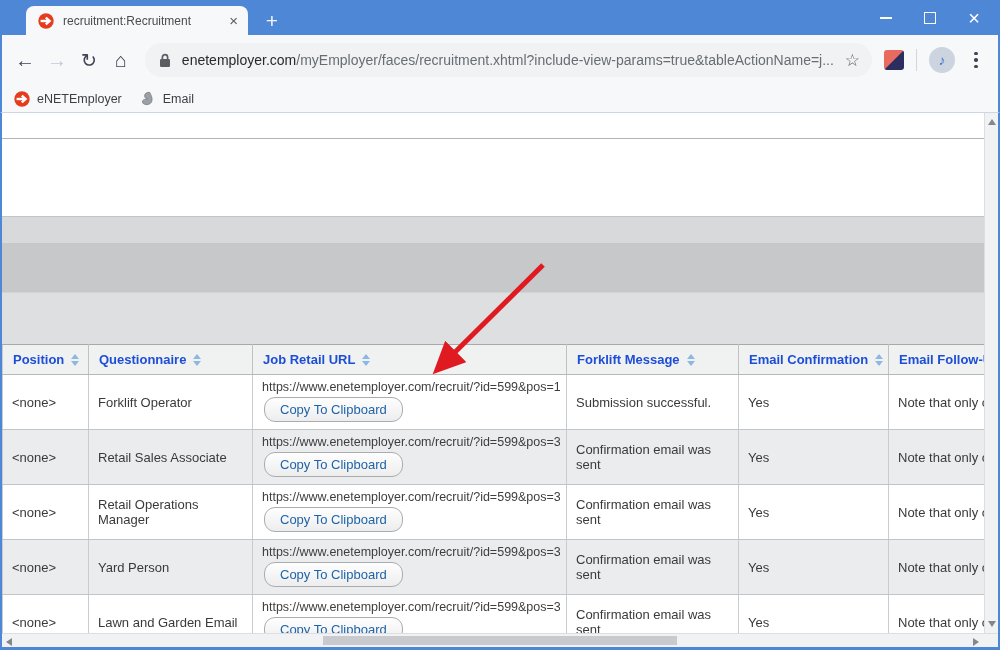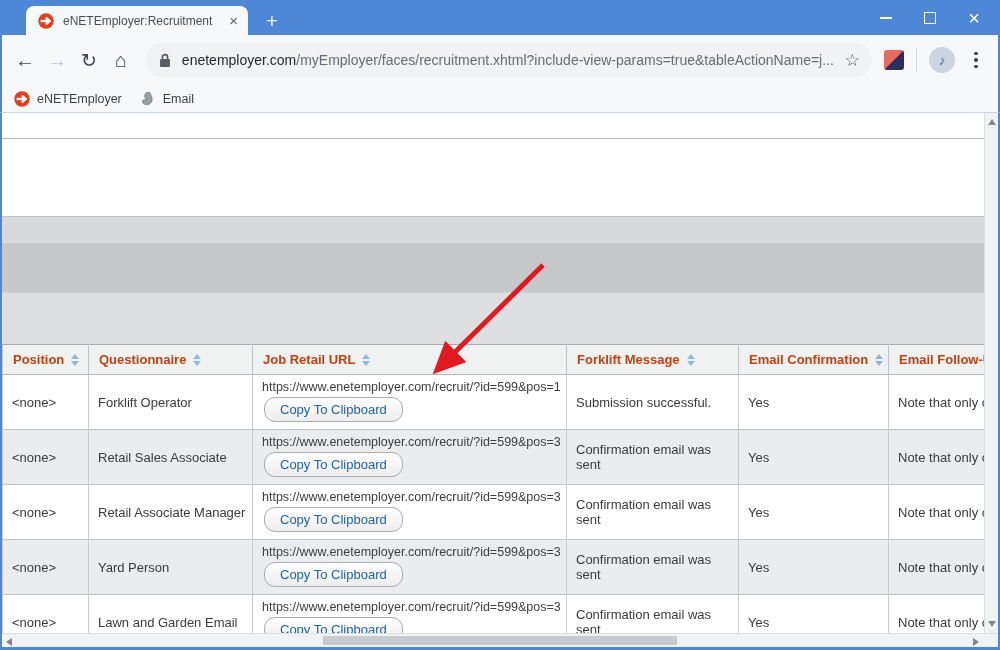--- a/index.html
+++ b/index.html
@@ -46,21 +46,21 @@
   .content{position:relative;height:534px;background:#fff;border-left:2px solid #4f87d7;border-right:2px solid #4f87d7;border-bottom:3px solid #4f87d7;box-sizing:content-box;overflow:hidden;}
   .divline{position:absolute;left:0;top:25px;width:982px;height:1px;background:#b3b5b7;}
   .band{position:absolute;left:0;width:982px;}
   .band1{top:103px;height:27px;background:#d8d9da;border-top:1px solid #c3c4c5;}
   .band2{top:130px;height:49px;background:#c7c8c9;}
   .band3{top:179px;height:52px;background:#dedfe0;border-top:1px solid #d2d3d4;}
 
   
   .tablewrap{position:absolute;left:0;top:231px;width:982px;height:289px;overflow:hidden;}
   table{border-collapse:collapse;table-layout:fixed;width:982px;border-top:1px solid #a7aaad;border-left:1px solid #c9cccf;}
-  th{height:29px;background:#f0f1f1;border-right:1px solid #bfc2c5;border-bottom:1px solid #b6b9bc;text-align:left;padding:0 0 0 10px;font-size:13px;color:#c2410c;font-weight:bold;white-space:nowrap;overflow:hidden;}
+  th{height:29px;background:#f0f1f1;border-right:1px solid #bfc2c5;border-bottom:1px solid #b6b9bc;text-align:left;padding:0 0 0 10px;font-size:13px;color:#1d4ed8;font-weight:bold;white-space:nowrap;overflow:hidden;}
   .th-inner{display:flex;align-items:center;}
   .sort{display:inline-flex;flex-direction:column;gap:2px;margin-left:7px;flex:none;}
   .sort .up{width:0;height:0;border-left:4px solid transparent;border-right:4px solid transparent;border-bottom:5px solid #8fb7e3;}
   .sort .dn{width:0;height:0;border-left:4px solid transparent;border-right:4px solid transparent;border-top:5px solid #8fb7e3;}
   td{height:45px;border-right:1px solid #c9cccf;border-bottom:1px solid #c2c5c8;font-size:13px;color:#3a3a3a;vertical-align:middle;padding:0 6px 0 9px;overflow:hidden;background:#fff;}
   tr.alt td{background:#ebeced;}
   td.c-url{padding:5px 6px 4px 9px;vertical-align:top;}
   .url-text{font-size:12.5px;color:#3e3e3e;white-space:nowrap;overflow:hidden;margin-bottom:3px;}
   .copy-btn{font-family:inherit;font-size:13px;color:#1e63a9;background:linear-gradient(#fefefe,#ededed);border:1px solid #aaadb0;border-radius:11px;padding:4px 15px;margin-left:2px;cursor:default;}
   .nowrap{white-space:nowrap;}
@@ -84,21 +84,21 @@
 
   <div class="titlebar">
     <div class="tab">
       <span class="favicon">
         <svg width="16" height="16" viewBox="0 0 16 16">
             <circle cx="8" cy="8" r="7.7" fill="#e63c1e"></circle>
             <path d="M2.6 8 H10" stroke="#fff" stroke-width="2.4" fill="none"></path>
             <path d="M7.8 4.6 L11.6 8 L7.8 11.4" stroke="#fff" stroke-width="2.4" fill="none"></path>
           </svg>
       </span>
-      <span class="tab-title">eNETEmployer:Recruitment</span>
+      <span class="tab-title">recruitment:Recruitment</span>
       <span class="tab-close">×</span>
     </div>
     <div class="newtab">+</div>
     <div class="wincontrols">
       <div class="wc">
           <span class="minbar"></span>
         </div>
       <div class="wc">
           <span class="maxbox"></span>
         </div>
@@ -252,21 +252,21 @@
     <td class="c-url">
       <div class="url-text"><span>https://www.enetemployer.com/recruit/?id=599&amp;pos=36</span></div>
       <button class="copy-btn">Copy To Clipboard</button>
     </td>
     <td><span>Confirmation email was sent</span></td>
     <td><span>Yes</span></td>
     <td><span class="nowrap">Note that only o</span></td>
   </tr>
             <tr>
     <td><span>&lt;none&gt;</span></td>
-    <td><span>Retail Associate Manager</span></td>
+    <td><span>Retail Operations Manager</span></td>
     <td class="c-url">
       <div class="url-text"><span>https://www.enetemployer.com/recruit/?id=599&amp;pos=37</span></div>
       <button class="copy-btn">Copy To Clipboard</button>
     </td>
     <td><span>Confirmation email was sent</span></td>
     <td><span>Yes</span></td>
     <td><span class="nowrap">Note that only o</span></td>
   </tr>
             <tr class="alt">
     <td><span>&lt;none&gt;</span></td>

